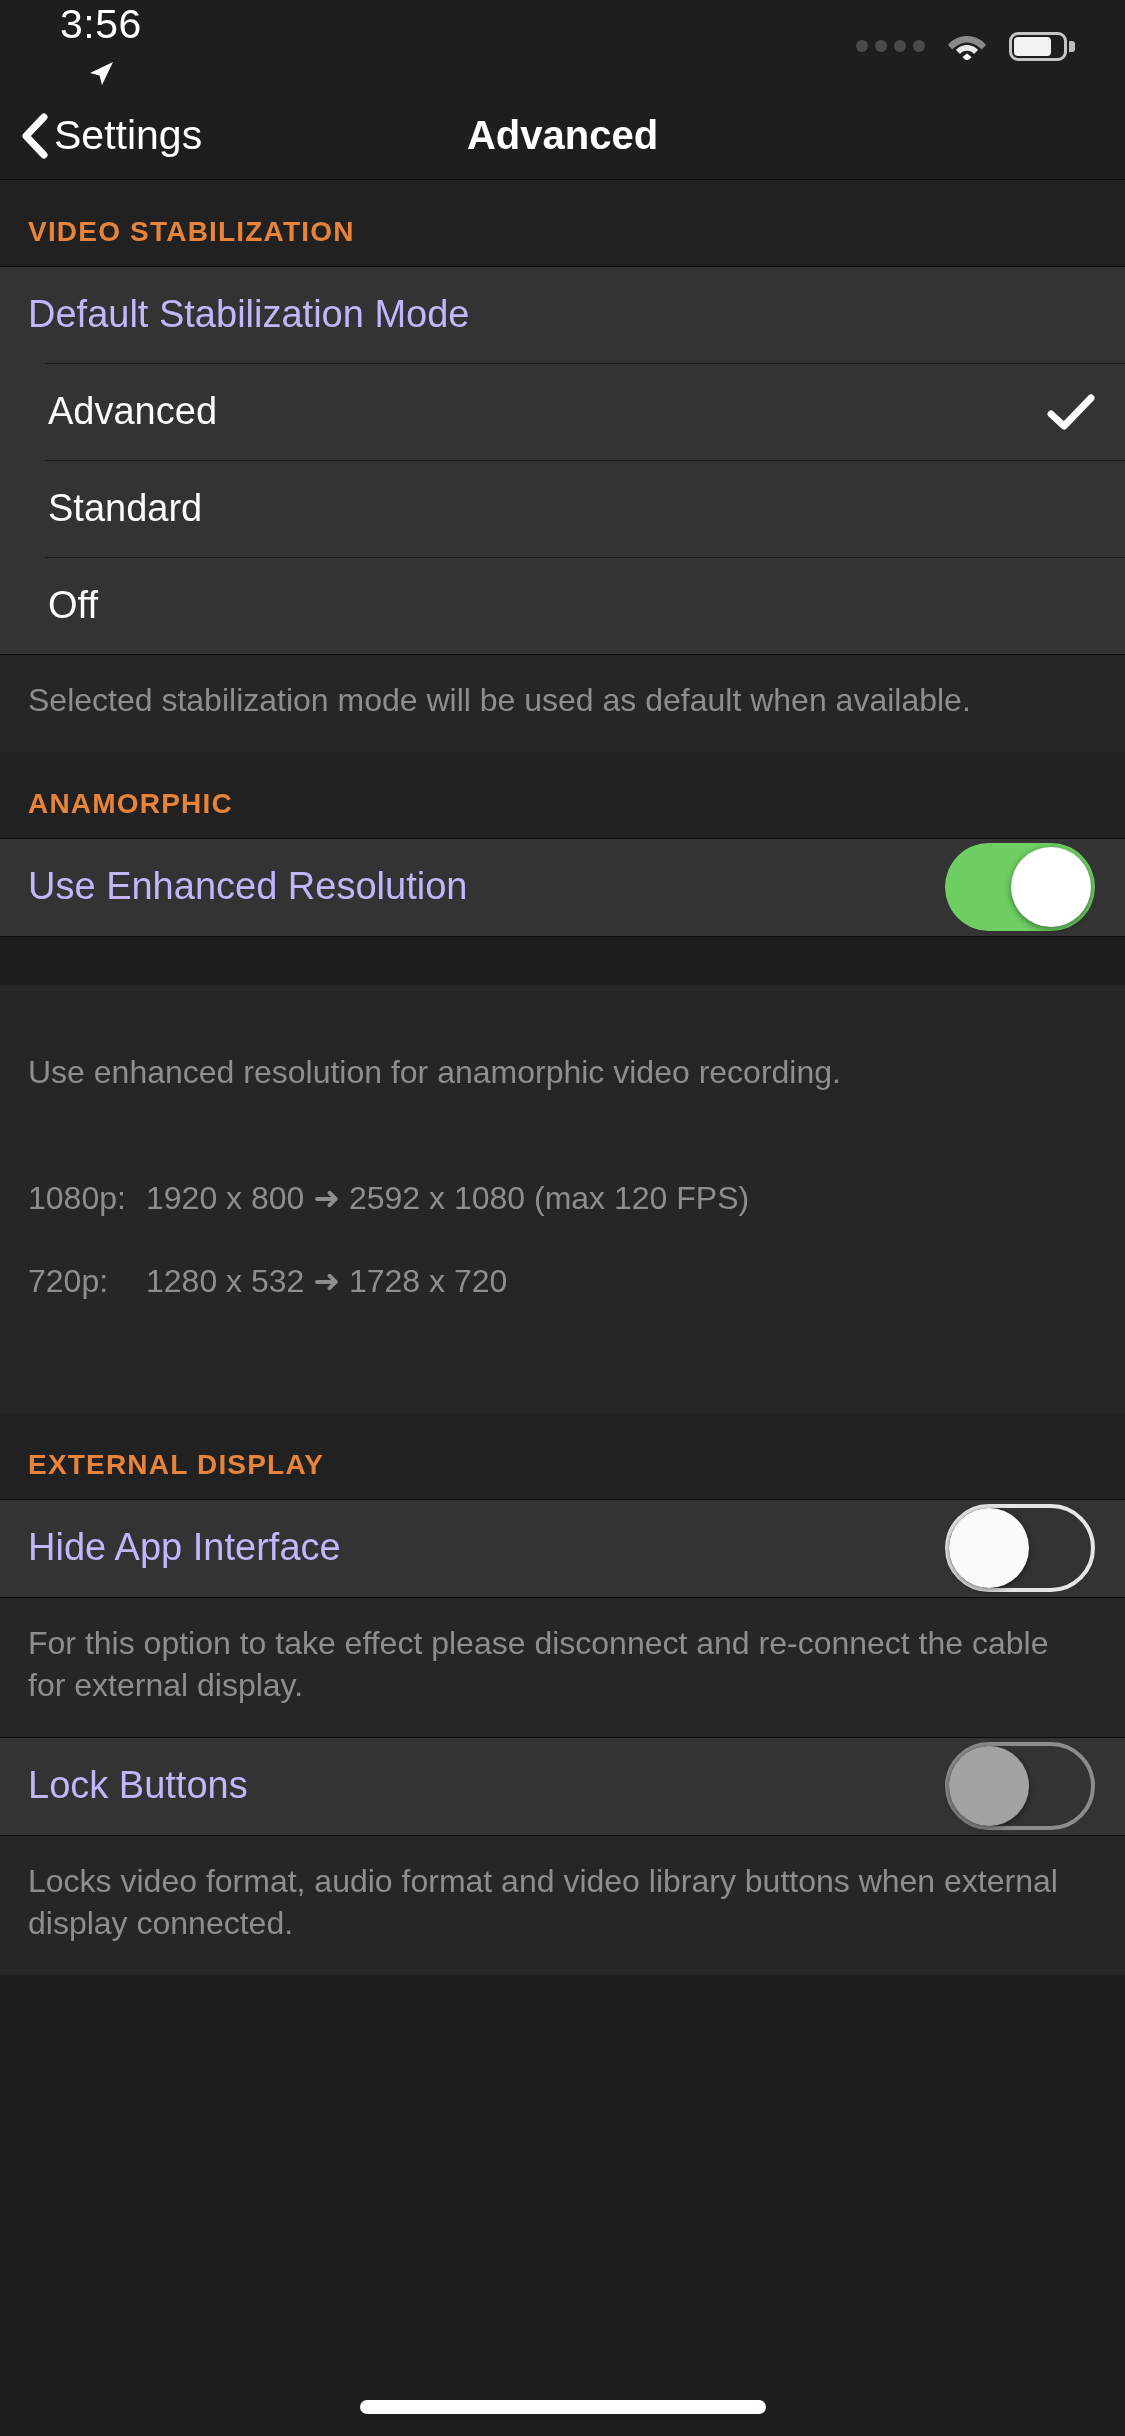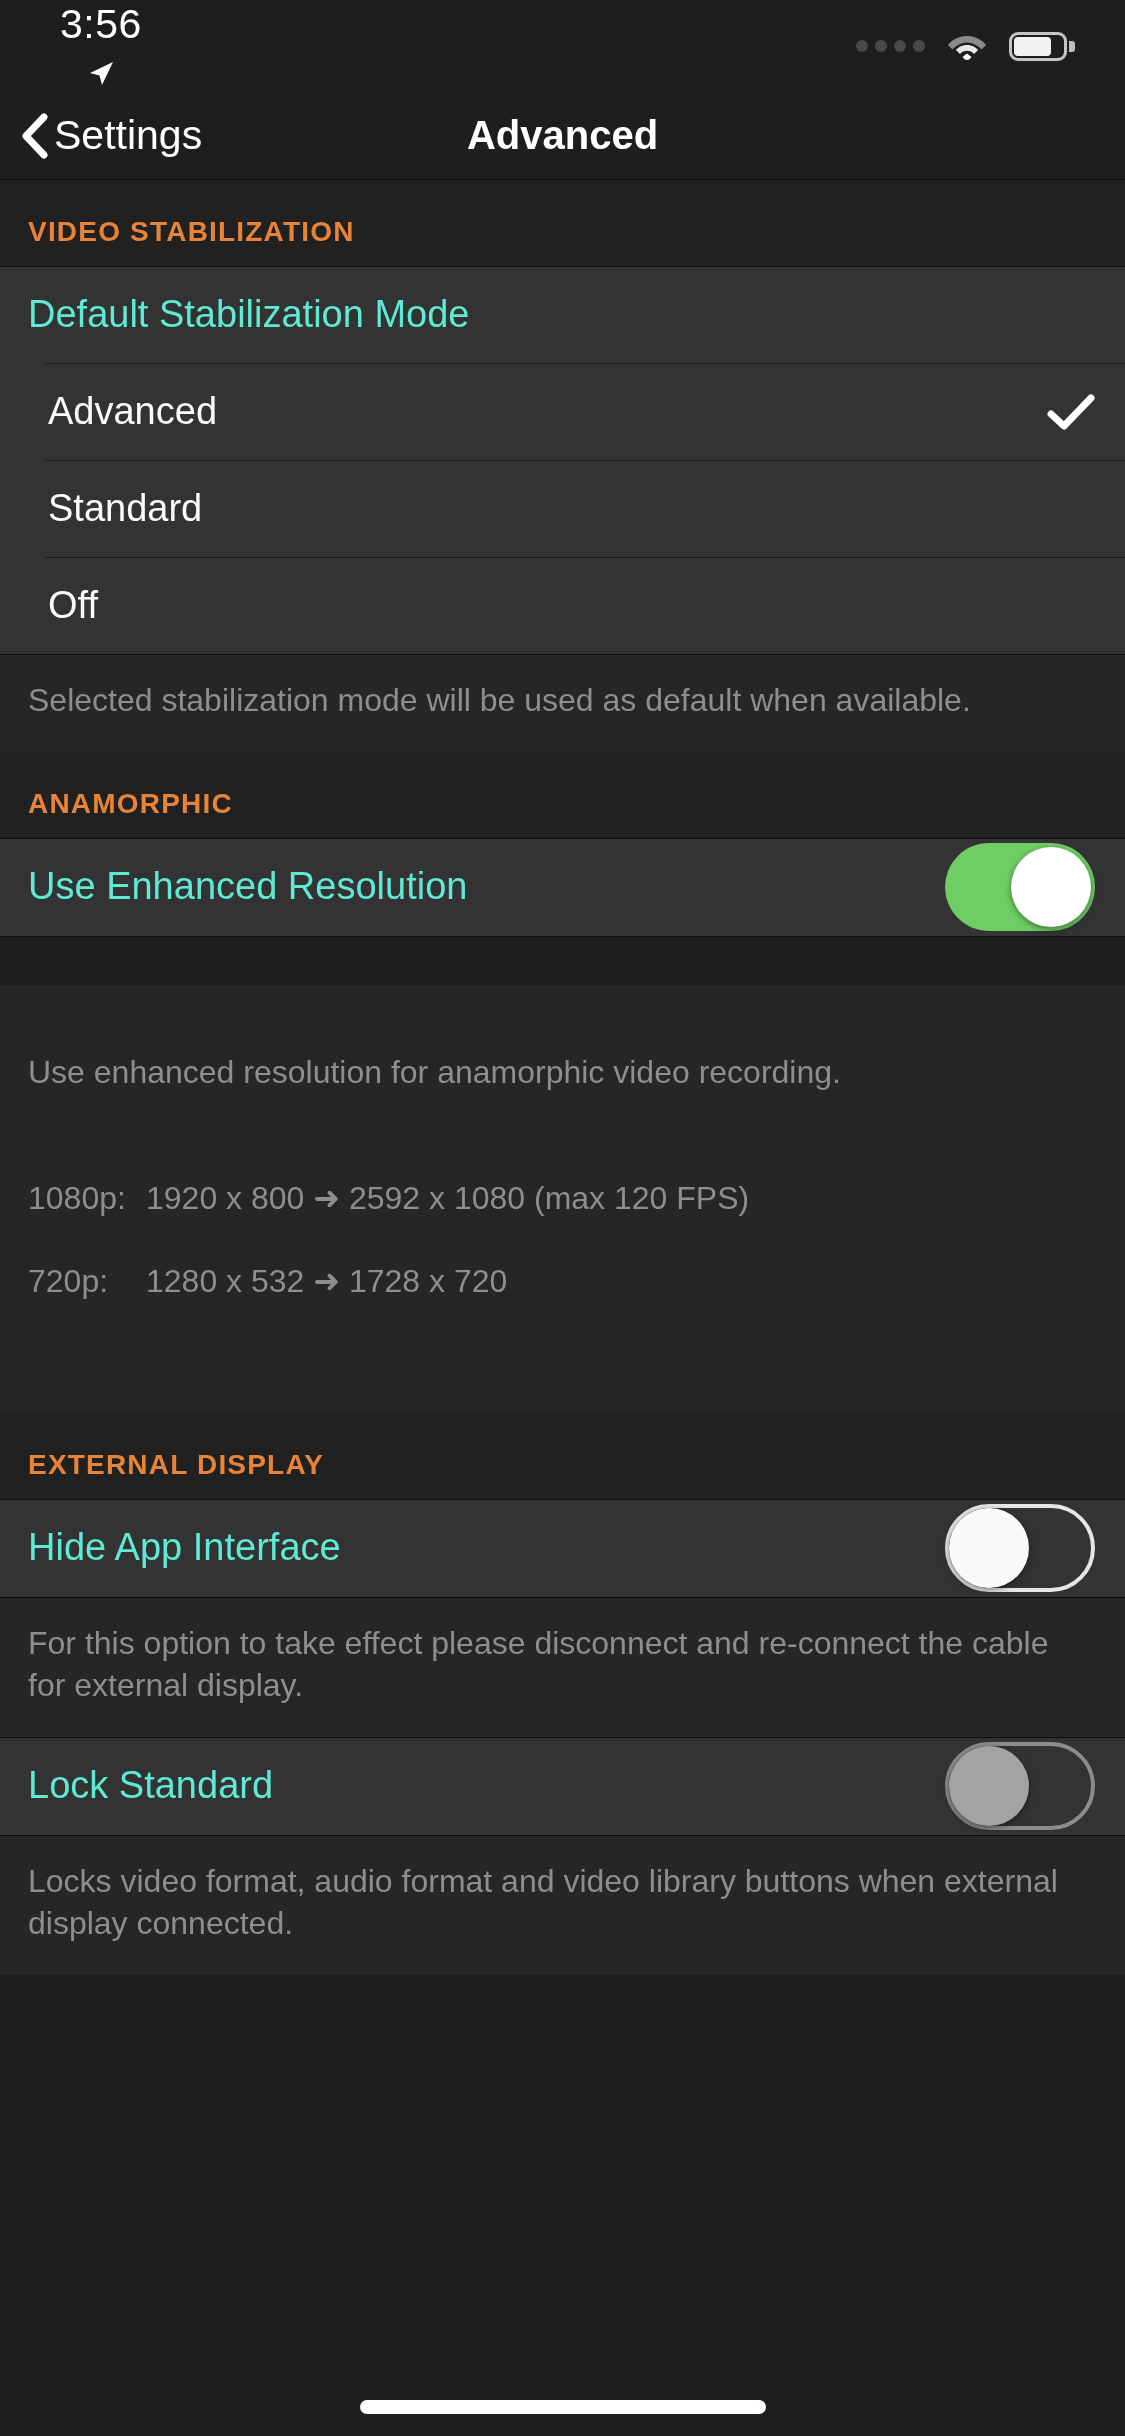--- a/index.html
+++ b/index.html
@@ -56,21 +56,21 @@
     background:#212121; color:#e8833a;
     font-size:28px; font-weight:bold; letter-spacing:1.2px;
     padding:36px 4px 18px 28px;
   }
   .cells { background:#333333; border-top:1px solid #0d0d0d; border-bottom:1px solid #0d0d0d; }
   .cell {
     position:relative; display:flex; align-items:center;
     min-height:96px; padding:0 30px 0 28px; background:#333333;
   }
   .cell.tall { min-height:97px;gap:43px; }
-  .cell-label { color:#5eead4; font-size:38px; line-height:1.15; }
+  .cell-label { color:#c4b5fd; font-size:38px; line-height:1.15; }
   .cell.option { padding-left:48px; }
   .cell.option .cell-label { color:#fbfbfb; }
   .sep { height:1px; background:#1d1d1d; margin-left:45px; }
   .checkmark { margin-left:auto; width:48px; height:38px; display:block; }
 
   .footer-note {
     background:#262626; color:#8e8e8e; font-size:32px; line-height:1.33;
     padding:24px 60px 30px 28px; white-space:pre-line;
   }
   .footer-note.compact { padding-bottom:26px;margin-top:48px; }
@@ -206,21 +206,21 @@
       <span class="switch off">
         <span class="track"></span>
           <span class="knob"></span>
       </span>
     </div>
   </div>
   <div class="footer-note">For this option to take effect please disconnect and re-connect the cable for external display.</div>
 
   <div class="cells">
     <div class="cell tall">
-      <span class="cell-label">Lock Standard</span>
+      <span class="cell-label">Lock Buttons</span>
       <span class="switch disabled">
         <span class="track"></span>
           <span class="knob"></span>
       </span>
     </div>
   </div>
   <div class="footer-note">Locks video format, audio format and video library buttons when external display connected.</div>
 
   <div class="home-indicator"></div>
 </div>

